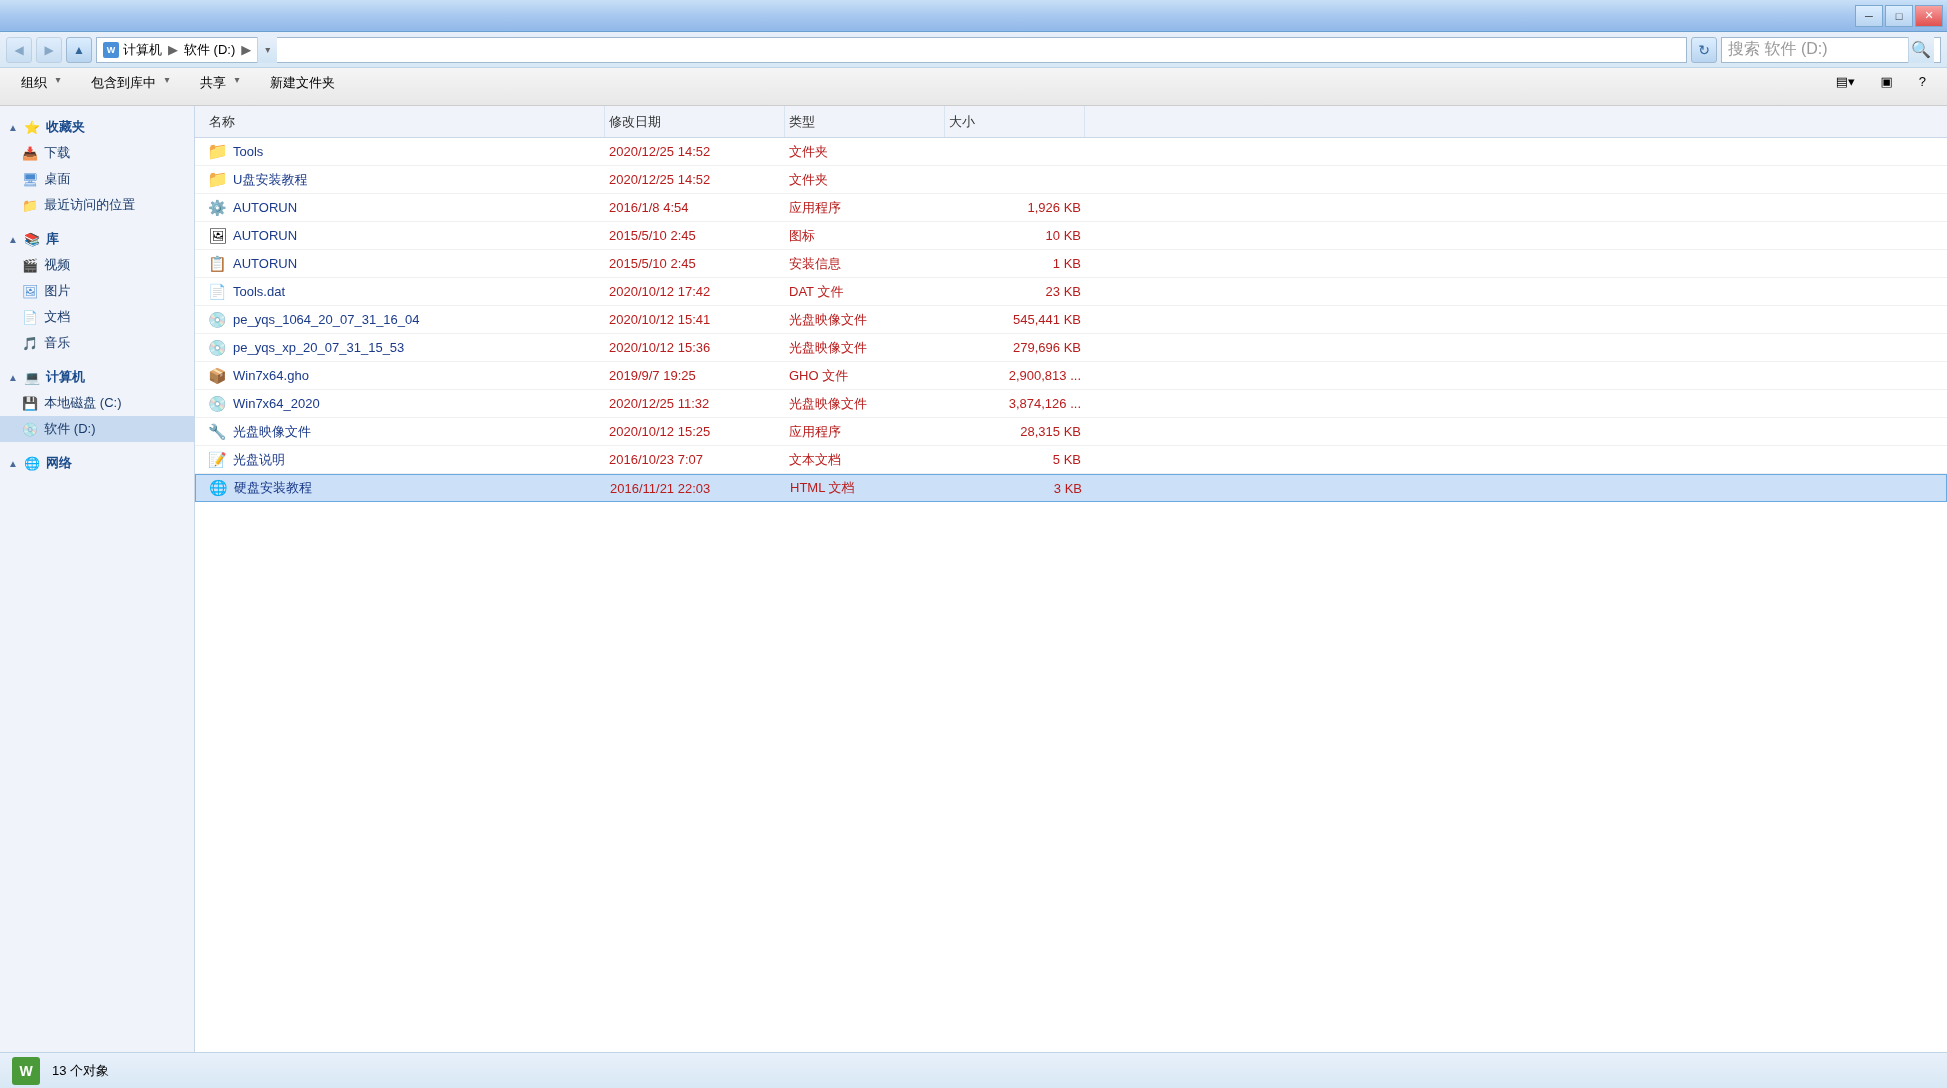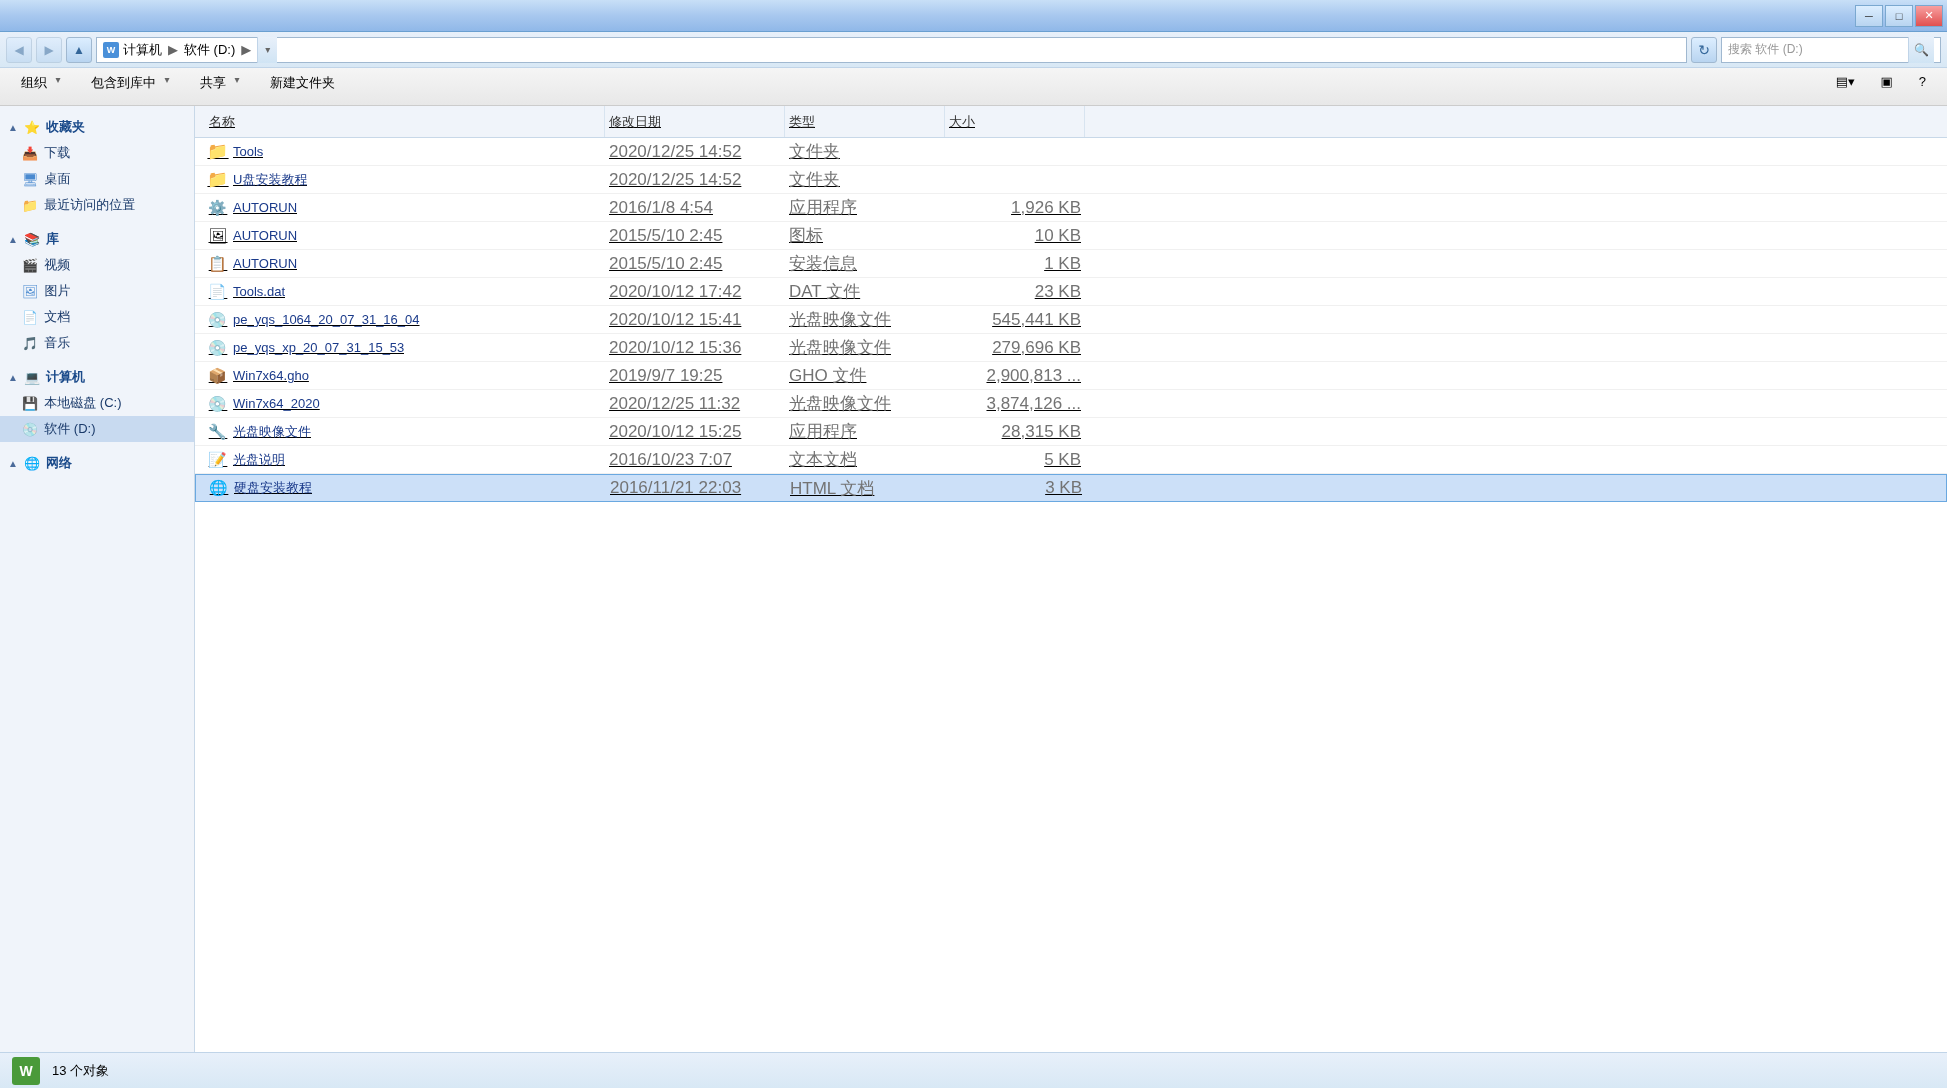--- a/index.html
+++ b/index.html
@@ -127,21 +127,21 @@
     .search-box {
       width: 220px;
       height: 26px;
       border: 1px solid #a0b8d0;
       background: white;
       display: flex;
       align-items: center;
       padding: 0 6px;
       gap: 4px;
       color: #999;
-      font-size: 12px;
+      font-size: 16px;
     }
     .search-icon-btn {
       width: 26px;
       height: 26px;
       border: none;
       border-left: 1px solid #c0d4e8;
       background: linear-gradient(to bottom, #e8f0fa, #d0e4f4);
       cursor: pointer;
       display: flex;
       align-items: center;
@@ -222,21 +222,20 @@
     .sidebar-item.active {
       background: #c8daf0;
     }
 
     
     .filelist-container {
       flex: 1;
       display: flex;
       flex-direction: column;
       overflow: hidden;
-      text-decoration: underline;
     }
     .filelist-header {
       display: grid;
       grid-template-columns: 400px 180px 160px 140px 1fr;
       padding: 0 10px;
       height: 32px;
       align-items: center;
       background: #f0f4fa;
       border-bottom: 1px solid #c8d8e8;
       font-size: 13px;
@@ -289,22 +288,22 @@
       align-items: center;
       justify-content: center;
     }
     .file-name {
       overflow: hidden;
       text-overflow: ellipsis;
       white-space: nowrap;
       color: #1a3a8a;
     }
     .file-date, .file-type, .file-size {
-      color: #737373;
-      font-size: 17px;
+      color: #b91c1c;
+      font-size: 13px;
     }
 
     
     .statusbar {
       height: 36px;
       background: linear-gradient(to bottom, #e8f0fa, #d8e8f5);
       border-top: 1px solid #c0d4e8;
       display: flex;
       align-items: center;
       padding: 0 12px;

